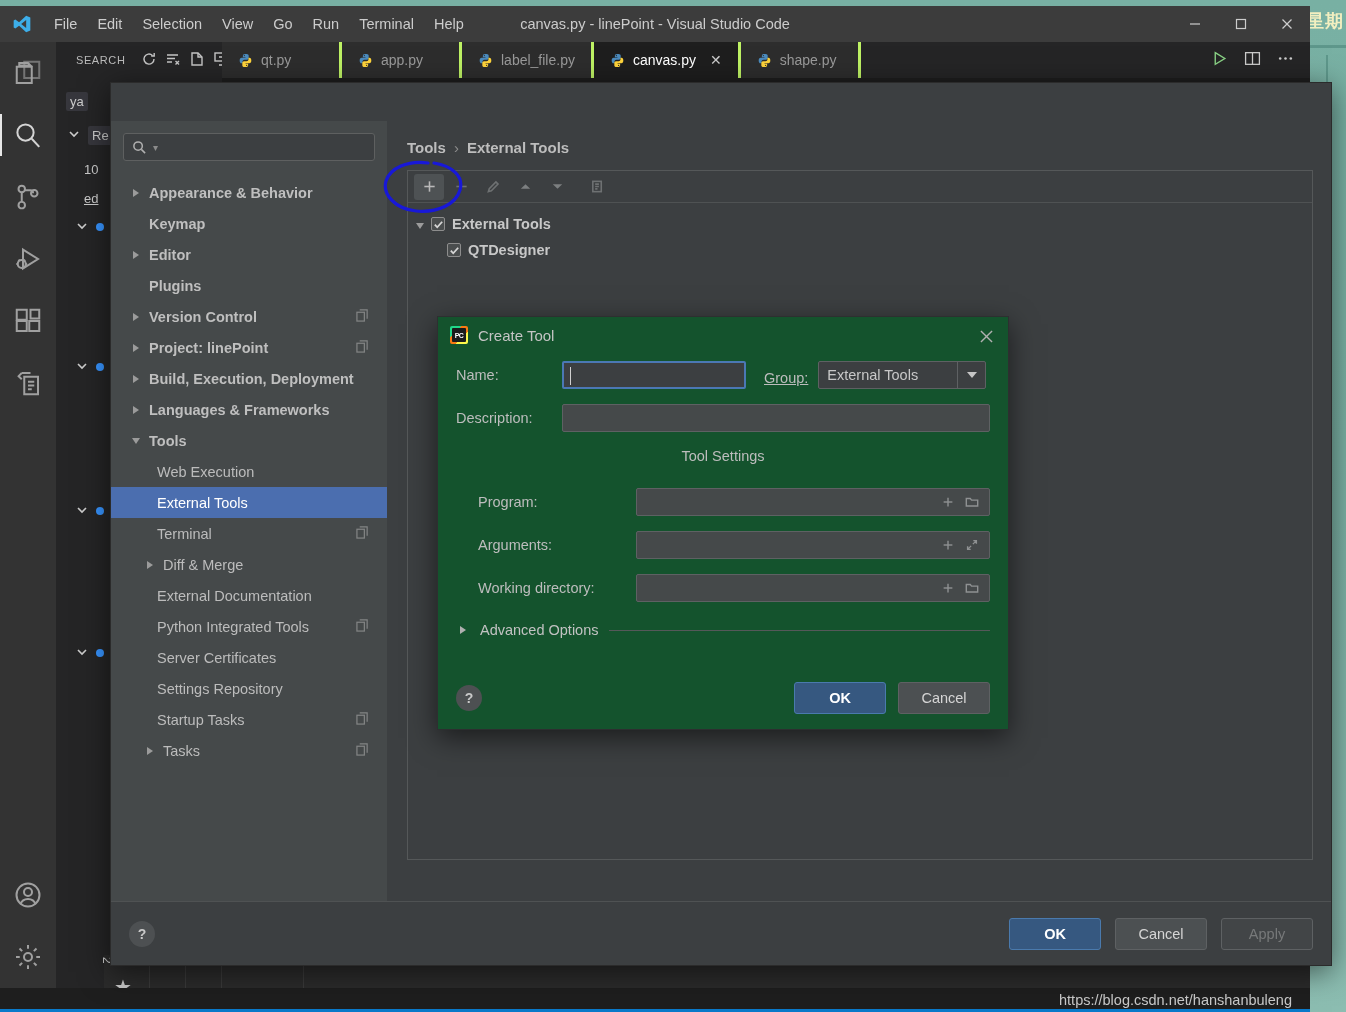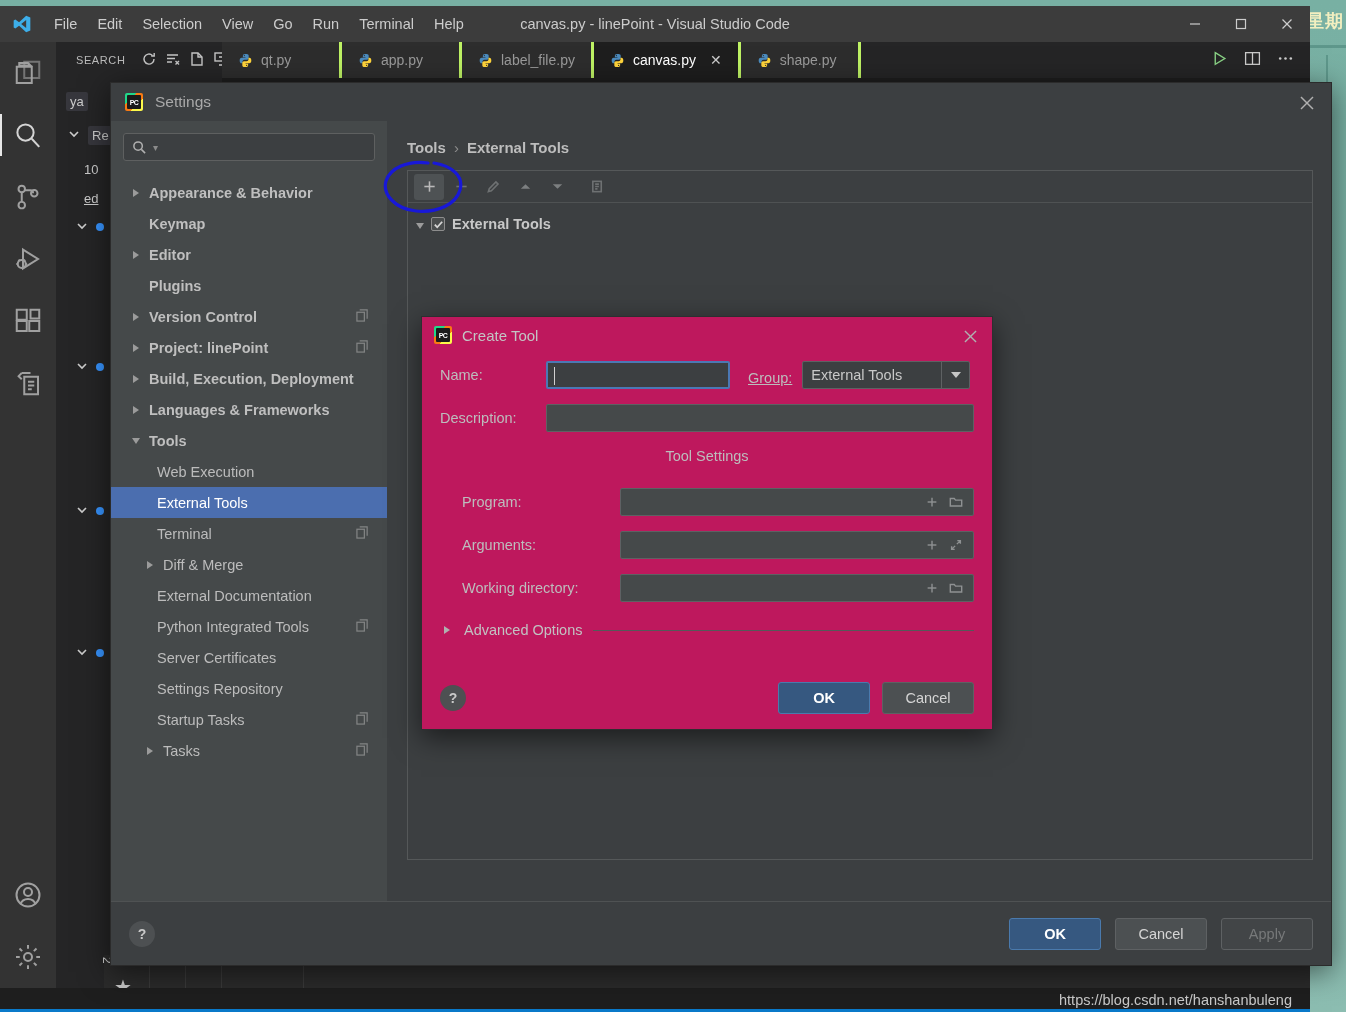--- a/index.html
+++ b/index.html
@@ -242,22 +242,22 @@
   .btn {
     min-width: 92px; height: 32px; border-radius: 3px; border: 1px solid #5e6163;
     background: #4c5052; color: #d5d5d5; font-size: 14.5px;
     display: flex; align-items: center; justify-content: center;
   }
   .btn.primary { background: #365880; border-color: #4a7aad; color: #ffffff; font-weight: bold; }
   .btn.disabled { color: #77797a; background: #424547; }
 
   
   .create-tool {
-    position: absolute; left: 421px; top: 316px; width: 572px; height: 414px;
-    background: #be185d; border: 1px solid #2d2f30;
+    position: absolute; left: 437px; top: 316px; width: 572px; height: 414px;
+    background: #14532d; border: 1px solid #2d2f30;
     box-shadow: 0 8px 26px rgba(0,0,0,.55);
   }
   .ct-title {
     height: 36px; display: flex; align-items: center; gap: 10px; padding-left: 12px; position: relative;
   }
   .ct-title-text { font-size: 15px; color: #c4c4c4; }
   .ct-close { position: absolute; right: 10px; top: 8px; width: 24px; height: 22px; display: flex; align-items: center; justify-content: center; }
   .ct-close svg { width: 13px; height: 13px; stroke: #b0b0b0; stroke-width: 1.5; }
   .ct-body { padding: 8px 18px 0 18px; font-size: 14.5px; color: #bdbdbd; }
 
@@ -572,32 +572,20 @@
     </div>
 
     <div class="statusbar">
       <div class="accent"></div>
       <div class="watermark">https://blog.csdn.net/hanshanbuleng</div>
     </div>
   </div>
 
   <div class="settings">
 
-    <div class="set-title">
-      <div class="pc-logo">
-          <span>PC</span>
-        </div>
-      <div class="set-title-text">Settings</div>
-      <div class="set-close">
-        <svg viewBox="0 0 14 14">
-            <line x1="1" y1="1" x2="13" y2="13"></line>
-            <line x1="13" y1="1" x2="1" y2="13"></line>
-          </svg>
-      </div>
-    </div>
 
     <div class="set-body">
 
       <div class="set-left">
         <div class="search-box">
           <svg viewBox="0 0 16 16">
               <circle cx="6.5" cy="6.5" r="4.5"></circle>
               <line x1="10" y1="10" x2="14" y2="14"></line>
             </svg>
           <span style="color:#8b8b8b;font-size:10px;">▾</span>
@@ -746,20 +734,28 @@
           <div class="tree2">
             <div class="tree2-row">
               <span class="tri-down"></span>
               <span class="cb">
                   <svg viewBox="0 0 12 12">
                     <path d="M2 6.2 4.6 9 10 3"></path>
                   </svg>
                 </span>
               <span>External Tools</span>
             </div>
+            <div class="tree2-row" style="padding-left:31px;">
+              <span class="cb">
+                  <svg viewBox="0 0 12 12">
+                    <path d="M2 6.2 4.6 9 10 3"></path>
+                  </svg>
+                </span>
+              <span>QTDesigner</span>
+            </div>
           </div>
         </div>
       </div>
     </div>
 
     <div class="set-footer">
       <div class="help-btn">?</div>
       <div class="footer-spacer"></div>
       <div class="btn primary">OK</div>
       <div class="btn">Cancel</div>

